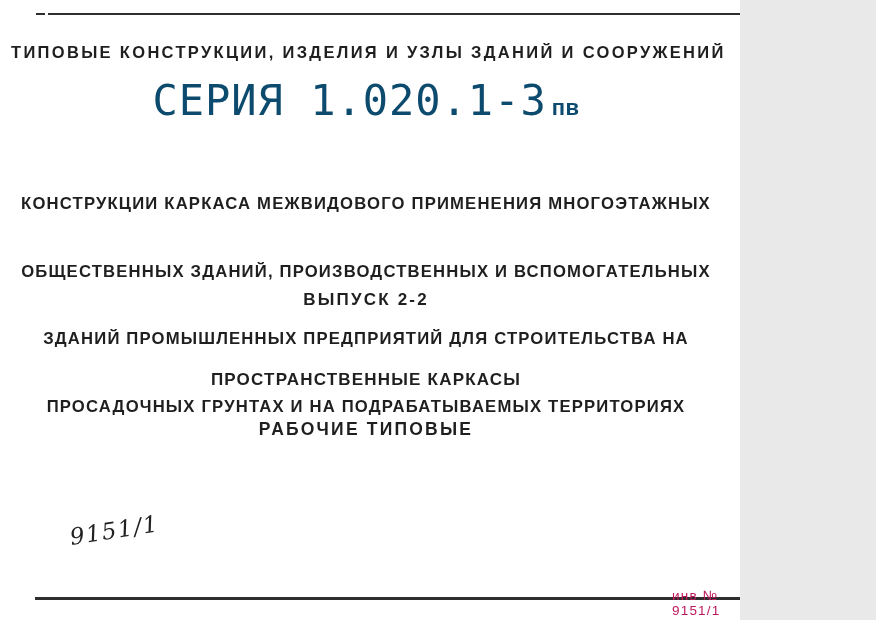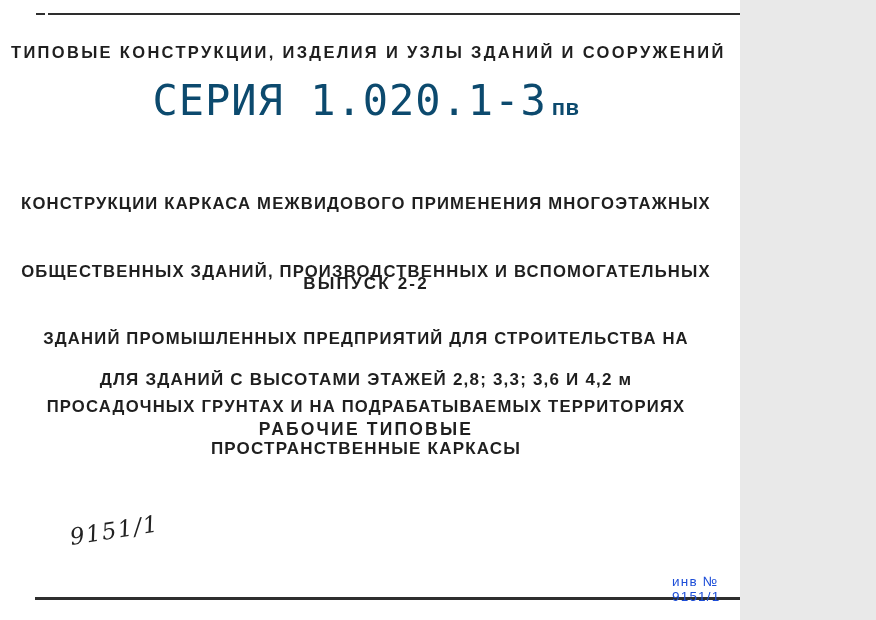--- a/index.html
+++ b/index.html
@@ -55,21 +55,21 @@
   }
   .desc-block {
     top: 148px;
     font-size: 17px;
     font-weight: bold;
     letter-spacing: 1.2px;
     line-height: 22.5px;
     transform: scaleX(0.98);
   }
   .issue-line {
-    top: 274px;
+    top: 290px;
     font-size: 17px;
     font-weight: bold;
     letter-spacing: 2.2px;
   }
   .subject-block {
     top: 322px;
     font-size: 17px;
     font-weight: bold;
     letter-spacing: 1.2px;
     line-height: 23px;
@@ -89,24 +89,24 @@
     font-style: italic;
     font-size: 23px;
     letter-spacing: 1.5px;
     color: #222222;
     transform: rotate(-9deg);
     transform-origin: left bottom;
   }
   .inventory {
     position: absolute;
     left: 672px;
-    top: 574px;
+    top: 588px;
     font-size: 13.5px;
     letter-spacing: 1.2px;
-    color: #1d4ed8;
+    color: #be185d;
   }
   .watermark {
     position: absolute;
     left: 828px;
     top: 430px;
     font-size: 11px;
     color: #9a9a9a;
     letter-spacing: 0.2px;
     z-index: 5;
     text-align: center;
@@ -130,21 +130,20 @@
   <div class="cblock desc-block">
     <div>КОНСТРУКЦИИ КАРКАСА МЕЖВИДОВОГО ПРИМЕНЕНИЯ МНОГОЭТАЖНЫХ</div>
     <div>ОБЩЕСТВЕННЫХ ЗДАНИЙ, ПРОИЗВОДСТВЕННЫХ И ВСПОМОГАТЕЛЬНЫХ</div>
     <div>ЗДАНИЙ ПРОМЫШЛЕННЫХ ПРЕДПРИЯТИЙ ДЛЯ СТРОИТЕЛЬСТВА НА</div>
     <div>ПРОСАДОЧНЫХ ГРУНТАХ И НА ПОДРАБАТЫВАЕМЫХ ТЕРРИТОРИЯХ</div>
   </div>
 
   <div class="cblock issue-line">ВЫПУСК 2-2</div>
 
   <div class="cblock subject-block">
-    <div>ДЛЯ ЗДАНИЙ С ВЫСОТАМИ ЭТАЖЕЙ 2,8; 3,3; 3,6 И 4,2 м</div>
     <div>ПРОСТРАНСТВЕННЫЕ КАРКАСЫ</div>
   </div>
 
   <div class="cblock doctype-line">РАБОЧИЕ ТИПОВЫЕ</div>
 
   <div class="handwritten">9151/1</div>
 
   <div class="inventory">инв № 9151/1</div>
 
   <div class="watermark">gbi22.ru</div>

